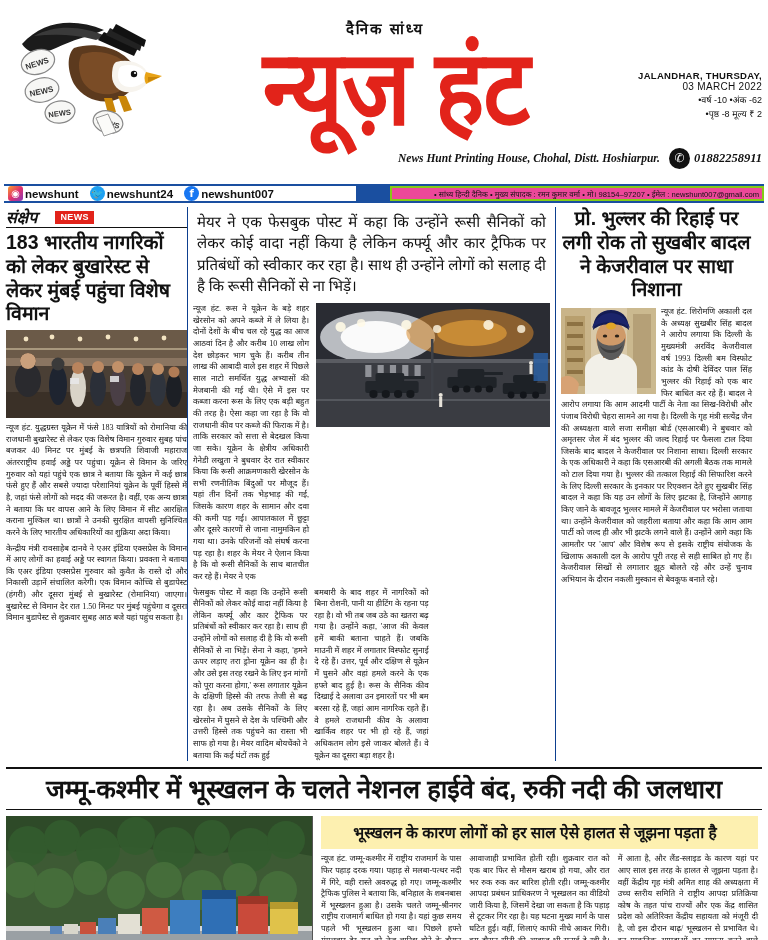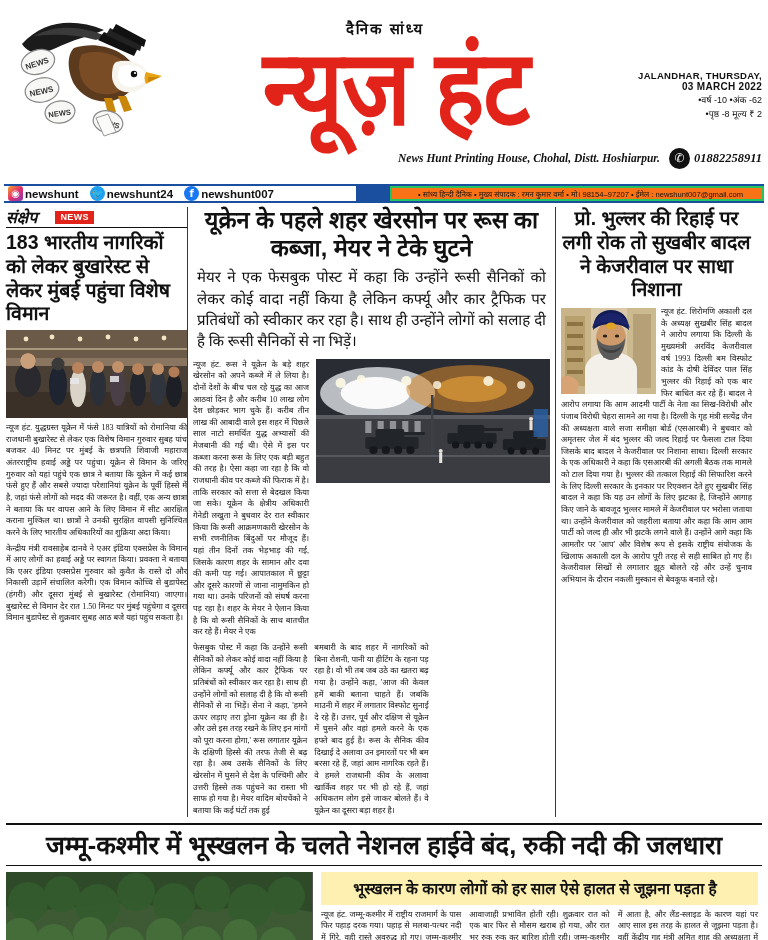--- a/index.html
+++ b/index.html
@@ -34,21 +34,21 @@
     transform: scaleY(1.12);
     transform-origin: top center;
     margin-top: 2px;
     white-space: nowrap;
   }
   .masthead-right {
     position: absolute; right: 6px; top: 70px; width: 130px;
     font-family: "Liberation Sans", sans-serif; text-align: right; color:#111;
   }
   .mr-city { font-size: 9.5px; font-weight: bold; letter-spacing: .3px; }
-  .mr-date { font-size: 10px; font-weight: bold; letter-spacing: .3px; }
+  .mr-date { font-size: 10px; font-weight: normal; letter-spacing: .3px; }
   .mr-small { font-size: 9px; margin-top: 1px; }
   .press-line {
     position: absolute; left: 330px; top: 152px; width: 330px; text-align: right;
     font-family: "Liberation Serif", serif; font-style: italic;
     font-weight: bold; font-size: 11.5px; color: #111;
   }
   .phone-wrap {
     position: absolute; right: 6px; top: 148px;
     display: flex; align-items: center; gap: 4px;
   }
@@ -80,22 +80,22 @@
     font-family: "DejaVu Sans", sans-serif; flex: none;
   }
   .ico-ig { background: linear-gradient(135deg,#f9a02c,#e1306c,#8a3ab9); }
   .ico-tw { background: #1da1f2; border-radius: 50%; }
   .ico-fb { background: #1877f2; border-radius: 50%; font-weight:bold; }
   .sb-label {
     font-family: "Liberation Sans", sans-serif; font-weight: bold;
     font-size: 11.5px; color:#111;
   }
   .social-right {
-    flex: 1; background:#f97316; border: 2px solid #22c55e; margin-left: 34px;
-    display:flex; align-items:center; justify-content:flex-end; padding-right:19px;
+    flex: 1; background:#ec4899; border: 2px solid #84cc16; margin-left: 34px;
+    display:flex; align-items:center; justify-content:flex-end; padding-right:3px;
     overflow: hidden;
   }
   .social-right span {
     font-family: "Liberation Sans", sans-serif; font-size: 7.6px; color:#111;
     white-space: nowrap;
   }
 
   
   .top-grid {
     position: relative; margin: 4px 6px 0 6px;
@@ -308,21 +308,20 @@
         <span>न्यूज हंट. युद्धग्रस्त यूक्रेन में फंसे 183 यात्रियों को रोमानिया की राजधानी बुखारेस्ट से लेकर एक विशेष विमान गुरुवार सुबह पांच बजकर 40 मिनट पर मुंबई के छत्रपति शिवाजी महाराज अंतरराष्ट्रीय हवाई अड्डे पर पहुंचा। यूक्रेन से विमान के जरिए गुरुवार को यहां पहुंचे एक छात्र ने बताया कि यूक्रेन में कई छात्र फंसे हुए हैं और सबसे ज्यादा परेशानियां यूक्रेन के पूर्वी हिस्से में है, जहां फंसे लोगों को मदद की जरूरत है। वहीं, एक अन्य छात्रा ने बताया कि घर वापस आने के लिए विमान में सीट आरक्षित कराना मुश्किल था। छात्रों ने उनकी सुरक्षित वापसी सुनिश्चित करने के लिए भारतीय अधिकारियों का शुक्रिया अदा किया।</span>
       </div>
       <div class="body-text">
         <span>केन्द्रीय मंत्री रावसाहेब दानवे ने एअर इंडिया एक्सप्रेस के विमान में आए लोगों का हवाई अड्डे पर स्वागत किया। प्रवक्ता ने बताया कि एअर इंडिया एक्सप्रेस गुरुवार को कुवैत के रास्ते दो और निकासी उड़ानें संचालित करेगी। एक विमान कोच्चि से बुडापेस्ट (हंगरी) और दूसरा मुंबई से बुखारेस्ट (रोमानिया) जाएगा। बुखारेस्ट से विमान देर रात 1.50 मिनट पर मुंबई पहुंचेगा व दूसरा विमान बुडापेस्ट से शुक्रवार सुबह आठ बजे यहां पहुंच सकता है।</span>
       </div>
     </div>
 
     <div class="vrule"></div>
 
     <div style="padding:0 5px;">
-      <h1 class="hl-mid">यूक्रेन के पहले शहर खेरसोन पर रूस का कब्जा, मेयर ने टेके घुटने</h1>
       <div class="mid-standfirst">मेयर ने एक फेसबुक पोस्ट में कहा कि उन्होंने रूसी सैनिकों को लेकर कोई वादा नहीं किया है लेकिन कर्फ्यू और कार ट्रैफिक पर प्रतिबंधों को स्वीकार कर रहा है। साथ ही उन्होंने लोगों को सलाह दी है कि रूसी सैनिकों से ना भिड़ें।</div>
 
       <div style="display:grid; grid-template-columns: 116px 1fr; gap:7px; margin-top:6px;">
         <div class="body-text" style="margin-top:0;">
           <span>न्यूज हंट. रूस ने यूक्रेन के बड़े शहर खेरसोन को अपने कब्जे में ले लिया है। दोनों देशों के बीच चल रहे युद्ध का आज आठवां दिन है और करीब 10 लाख लोग देश छोड़कर भाग चुके हैं। करीब तीन लाख की आबादी वाले इस शहर में पिछले साल नाटो समर्थित युद्ध अभ्यासों की मेजबानी की गई थी। ऐसे में इस पर कब्जा करना रूस के लिए एक बड़ी बहुत की तरह है। ऐसा कहा जा रहा है कि वो राजधानी कीव पर कब्जे की फिराक में है। ताकि सरकार को सत्ता से बेदखल किया जा सके। यूक्रेन के क्षेत्रीय अधिकारी गेनेडी लखुता ने बुधवार देर रात स्वीकार किया कि रूसी आक्रमणकारी खेरसोन के सभी रणनीतिक बिंदुओं पर मौजूद हैं। यहां तीन दिनों तक भेड़भाड़ की गई, जिसके कारण शहर के सामान और दवा की कमी पड़ गई। आपातकाल में छुट्टा और दूसरे कारणों से जाना नामुमकिन हो गया था। उनके परिजनों को संघर्ष करना पड़ रहा है। शहर के मेयर ने ऐलान किया है कि वो रूसी सैनिकों के साथ बातचीत कर रहे हैं। मेयर ने एक</span>
         </div>
         <div>
           <div class="photo tanks">
             <svg width="100%" height="100%" viewBox="0 0 228 124" preserveAspectRatio="none">
               <rect width="228" height="124" fill="#1b1d22"></rect>

